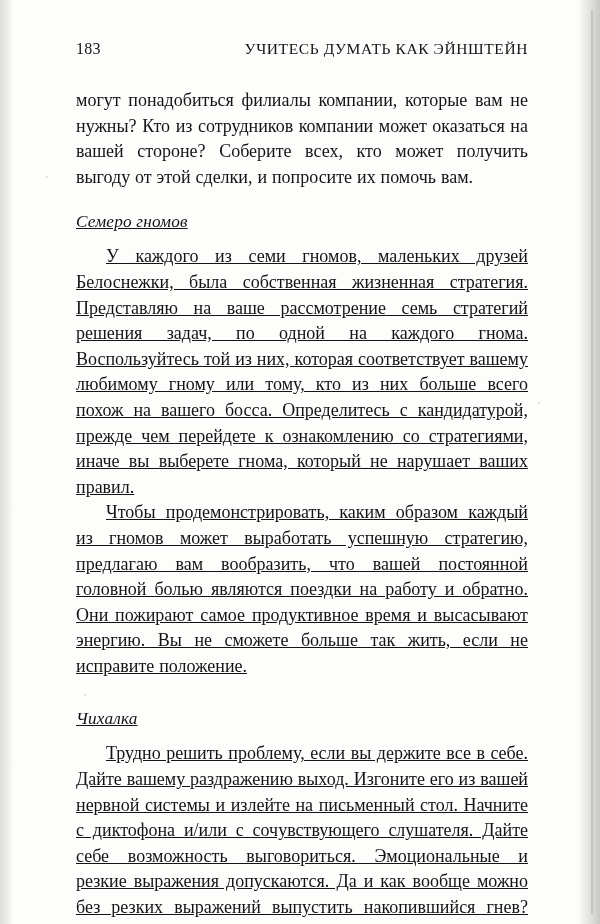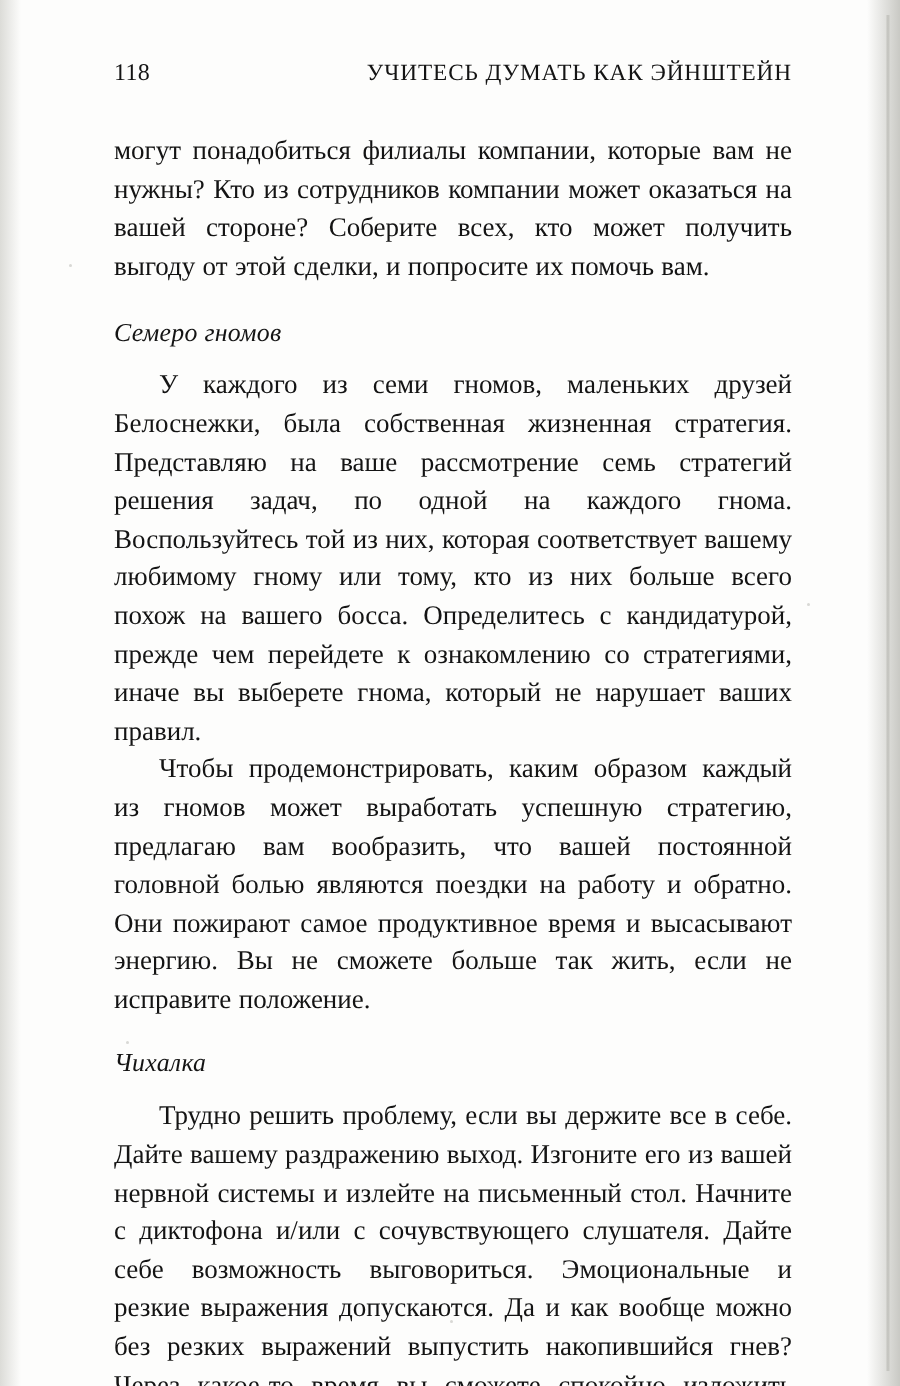--- a/index.html
+++ b/index.html
@@ -87,24 +87,25 @@
   }
   h2.sub {
     font-family: "Liberation Serif", serif;
     font-style: italic;
     font-weight: normal;
     font-size: 17.2px;
     margin: 22px 0 12px 0;
     letter-spacing: .2px;
   }
   h2.sub.tight {
-    margin-top: 20px;
+    margin-top: 30px;
   }
   .block + .block {
     margin-top: 0;
+    text-decoration: underline;
   }
   
   .speckle {
     position: absolute;
     background: #b9b9b4;
     border-radius: 50%;
     opacity: .55;
     pointer-events: none;
   }
 </style>
@@ -116,21 +117,21 @@
   <div class="gutter-line"></div>
 
   <span class="speckle" style="left:46px; top:176px; width:2px; height:2px;"></span>
   <span class="speckle" style="left:538px; top:402px; width:2px; height:2px;"></span>
   <span class="speckle" style="left:84px; top:694px; width:2px; height:2px;"></span>
   <span class="speckle" style="left:300px; top:880px; width:2px; height:2px;"></span>
 
   <div class="content">
 
     <div class="runhead">
-      <span class="folio">118</span>
+      <span class="folio">183</span>
       <span class="runhead-title">УЧИТЕСЬ ДУМАТЬ КАК ЭЙНШТЕЙН</span>
     </div>
 
     <div class="block">
       <p class="body">могут понадобиться филиалы компании, которые вам не нужны? Кто из сотрудников компании может оказаться на вашей стороне? Соберите всех, кто может получить выгоду от этой сделки, и попросите их помочь вам.</p>
     </div>
 
     <div class="block">
       <h2 class="sub">Семеро гномов</h2>
       <p class="body indent">У каждого из семи гномов, маленьких друзей Белоснежки, была собственная жизненная стратегия. Представляю на ваше рассмотрение семь стратегий решения задач, по одной на каждого гнома. Воспользуйтесь той из них, которая соответствует вашему любимому гному или тому, кто из них больше всего похож на вашего босса. Определитесь с кандидатурой, прежде чем перейдете к ознакомлению со стратегиями, иначе вы выберете гнома, который не нарушает ваших правил.</p>

